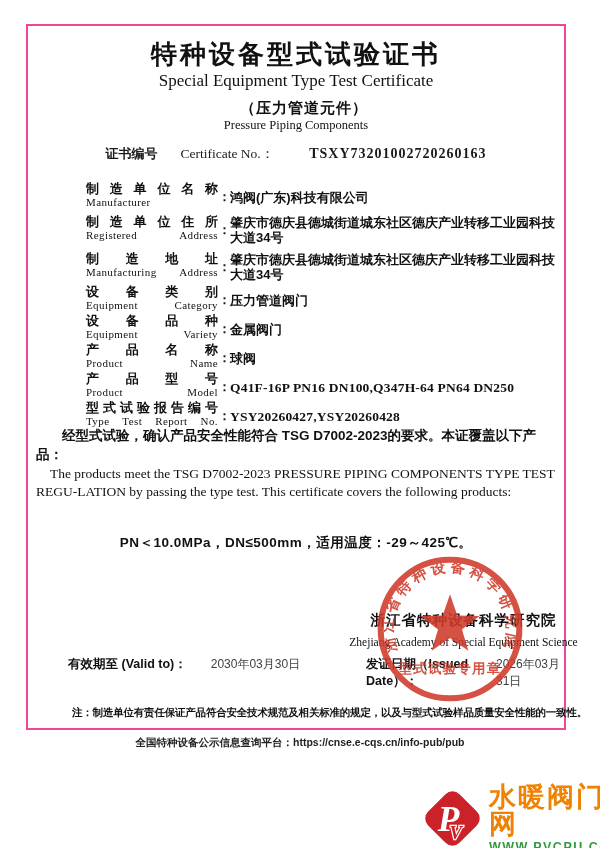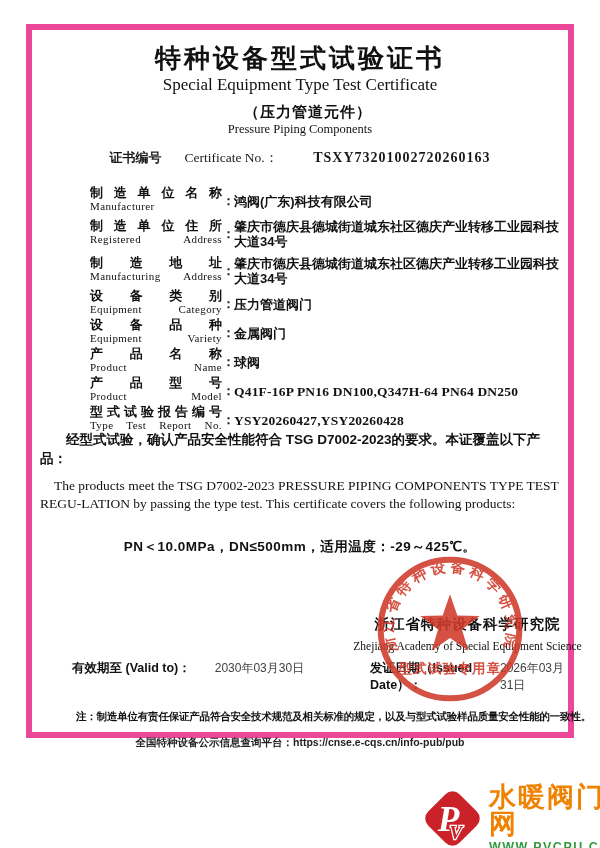--- a/index.html
+++ b/index.html
@@ -6,21 +6,21 @@
   body{
     width:600px;height:848px;position:relative;background:#ffffff;
     font-family:"Liberation Sans", sans-serif;color:#1a1a1a;
     -webkit-font-smoothing:antialiased;
   }
   .page{position:absolute;inset:0;overflow:hidden;}
 
   
   .frame{
     position:absolute;left:26px;top:24px;width:536px;height:702px;
-    border:6px solid #ec4899;background:#fff;
+    border:2px solid #ec4899;background:#fff;
   }
   .abs{position:absolute;}
 
   .title-zh{
     left:0;right:0;top:11px;text-align:center;
     font-size:26px;font-weight:700;letter-spacing:3px;
     font-family:"Liberation Sans", sans-serif;color:#111;
   }
   .title-en{
     left:0;right:0;top:45px;text-align:center;
@@ -61,21 +61,21 @@
   }
   .fvalue.latin{font-family:"Liberation Serif", serif;font-size:13.5px;letter-spacing:.2px;}
 
   
   .statement{left:8px;right:4px;top:400px;}
   .st-zh{
     font-size:13.5px;font-weight:700;line-height:19px;text-indent:26px;color:#111;
   }
   .st-en{
     font-family:"Liberation Serif", serif;font-size:13.5px;line-height:18px;
-    text-indent:14px;margin-top:9px;color:#111;
+    text-indent:14px;margin-top:1px;color:#111;
   }
 
   .products-line{
     left:0;right:0;top:508px;text-align:center;
     font-size:13.5px;font-weight:700;letter-spacing:.5px;color:#111;
   }
 
   
   .issuer-zh{
     left:318px;width:235px;top:585px;text-align:center;

